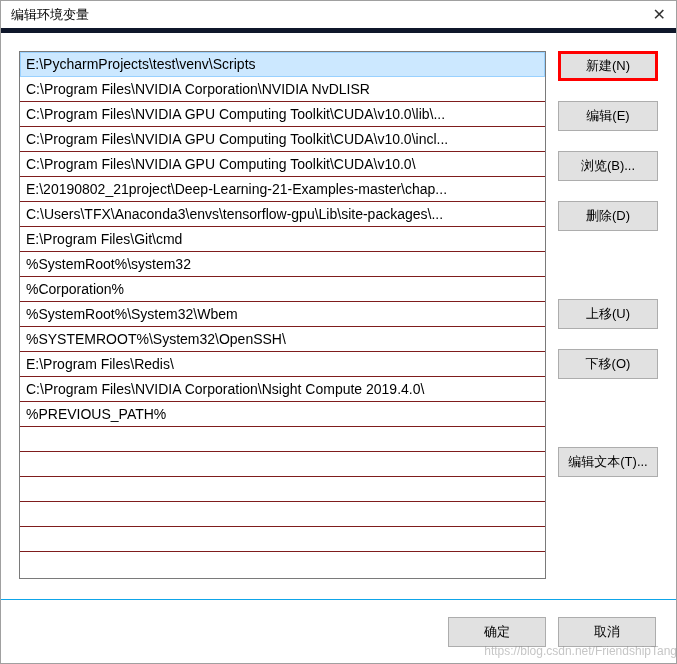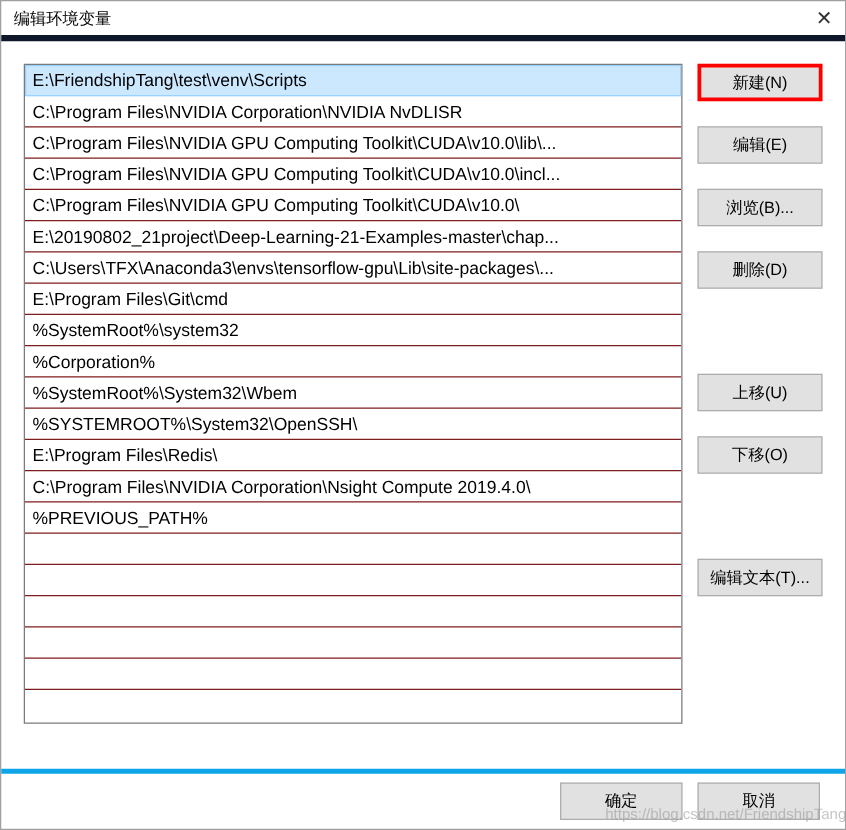--- a/index.html
+++ b/index.html
@@ -96,22 +96,22 @@
       border: 3px solid #ff0000;
       line-height: 24px;
     }
     .spacer-small {
       height: 28px;
     }
     .spacer-mid {
       height: 28px;
     }
     .footer {
-      height: 48px;
-      border-top: 4px solid #0ea5e9;
+      height: 64px;
+      border-top: 1px solid #0ea5e9;
       display: flex;
       justify-content: flex-end;
       align-items: center;
       gap: 12px;
       padding: 0 20px;
     }
     .btn-footer {
       width: 98px;
       height: 30px;
       line-height: 28px;
@@ -137,21 +137,21 @@
 <body>
 
 <div class="window">
   <div class="titlebar">
     <span class="titlebar-title">编辑环境变量</span>
     <span class="close-btn">✕</span>
   </div>
 
   <div class="content">
     <div class="list-container" id="path-list">
-        <div class="list-row selected">E:\FriendshipTang\test\venv\Scripts</div>
+        <div class="list-row selected">E:\PycharmProjects\test\venv\Scripts</div>
         <div class="list-row">C:\Program Files\NVIDIA Corporation\NVIDIA NvDLISR</div>
         <div class="list-row">C:\Program Files\NVIDIA GPU Computing Toolkit\CUDA\v10.0\lib\...</div>
         <div class="list-row">C:\Program Files\NVIDIA GPU Computing Toolkit\CUDA\v10.0\incl...</div>
         <div class="list-row">C:\Program Files\NVIDIA GPU Computing Toolkit\CUDA\v10.0\</div>
         <div class="list-row">E:\20190802_21project\Deep-Learning-21-Examples-master\chap...</div>
         <div class="list-row">C:\Users\TFX\Anaconda3\envs\tensorflow-gpu\Lib\site-packages\...</div>
         <div class="list-row">E:\Program Files\Git\cmd</div>
         <div class="list-row">%SystemRoot%\system32</div>
         <div class="list-row">%Corporation%</div>
         <div class="list-row">%SystemRoot%\System32\Wbem</div>

